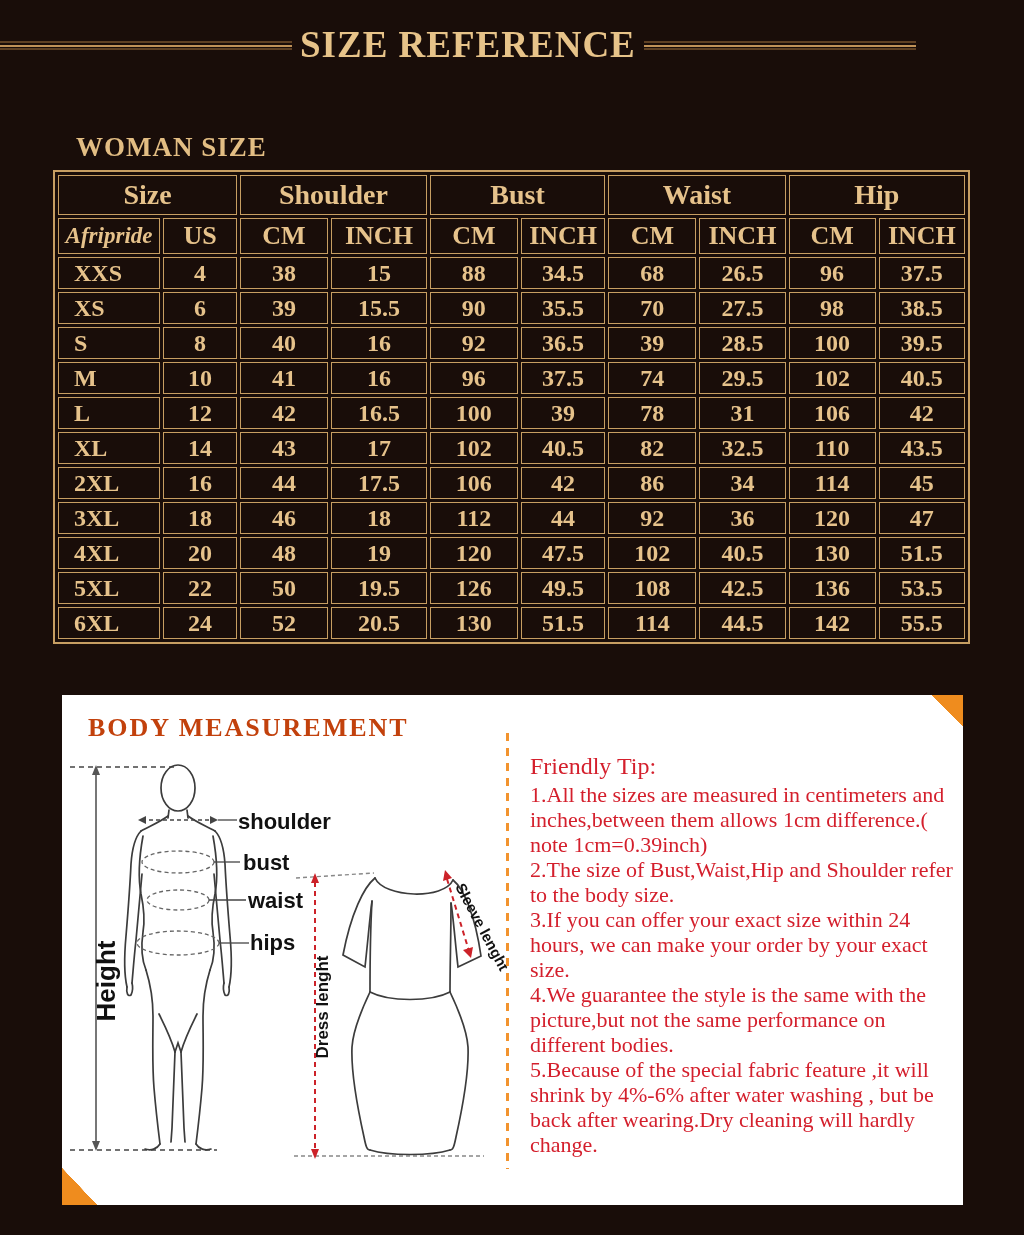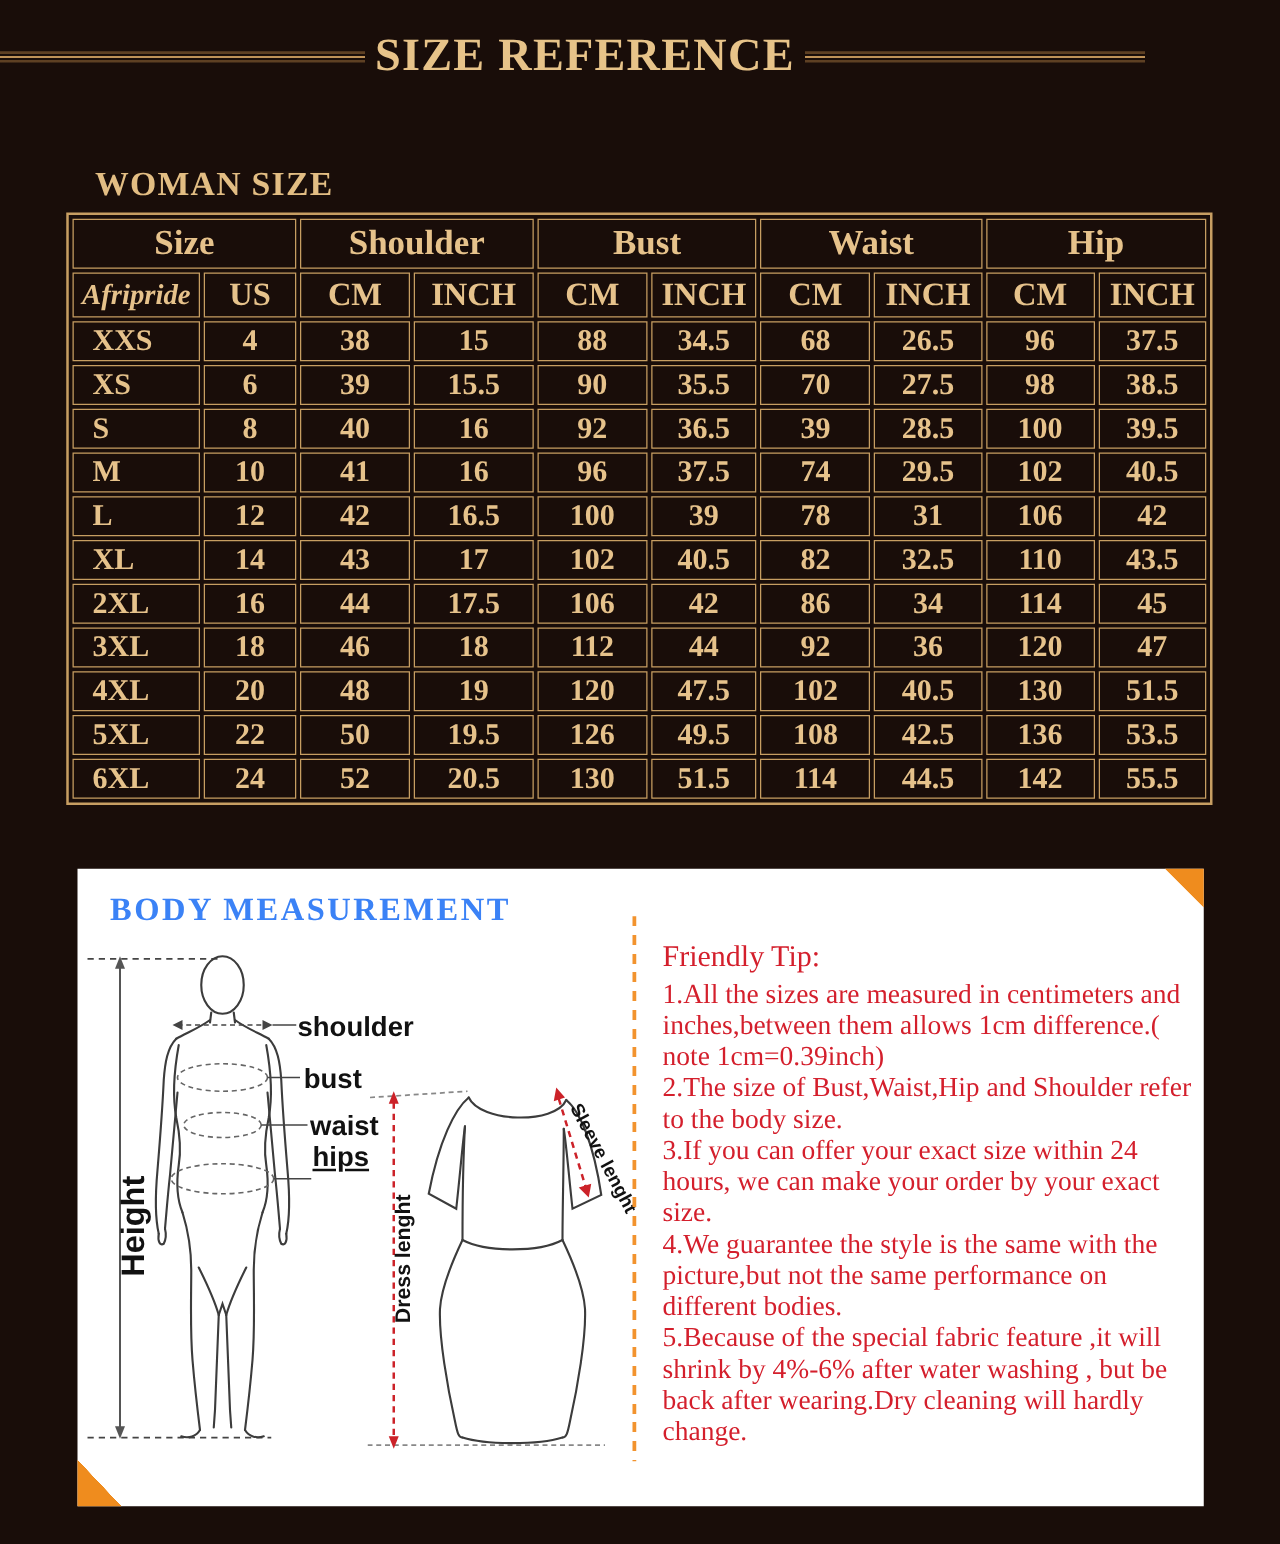--- a/index.html
+++ b/index.html
@@ -25,29 +25,29 @@
   #size-table td{font-size:24px;height:30px;}
   #size-table td.lbl{text-align:left;padding-left:15px;}
   
   .panel{position:absolute;left:62px;top:695px;width:901px;height:510px;background:#fff;
          font-family:"Liberation Sans",sans-serif;}
   .corner{position:absolute;}
   .corner.tr{top:0;right:0;width:31px;height:31px;
       background:linear-gradient(to top right, rgba(0,0,0,0) 49.6%, #ef8c1e 50%);}
   .corner.bl{bottom:0;left:0;width:35px;height:37px;
       background:linear-gradient(to bottom left, rgba(0,0,0,0) 49.6%, #ef8c1e 50%);}
-  .panel-title{position:absolute;left:26px;top:18px;margin:0;color:#3b82f6;font-size:26px;font-weight:bold;
+  .panel-title{position:absolute;left:26px;top:18px;margin:0;color:#c2410c;font-size:26px;font-weight:bold;
       letter-spacing:2px;font-family:"Liberation Serif",serif;}
   .fig-svg{position:absolute;left:0;top:55px;}
   .dress-svg{position:absolute;left:232px;top:160px;}
   .measure-label{position:absolute;color:#111;font-weight:bold;font-size:22px;}
   .lbl-shoulder{left:176px;top:114px;}
   .lbl-bust{left:181px;top:155px;}
   .lbl-waist{left:186px;top:193px;}
-  .lbl-hips{left:188px;top:218px;text-decoration:underline;}
+  .lbl-hips{left:188px;top:235px;}
   .lbl-height{left:-16px;top:271px;width:120px;height:30px;text-align:center;font-size:26px;
       transform:rotate(-90deg);}
   .lbl-dress{left:197px;top:301px;width:130px;height:22px;text-align:center;font-size:17px;
       transform:rotate(-90deg);}
   .lbl-sleeve{left:368px;top:223px;width:104px;height:18px;text-align:center;font-size:15px;
       transform:rotate(62deg);}
   .divider{position:absolute;left:444px;top:38px;width:3px;height:436px;
       background:repeating-linear-gradient(to bottom,#f2932e 0 8px,rgba(0,0,0,0) 8px 15px);}
   .tips{position:absolute;left:468px;top:58px;width:432px;color:#d41f2c;
       font-family:"Liberation Serif",serif;}

